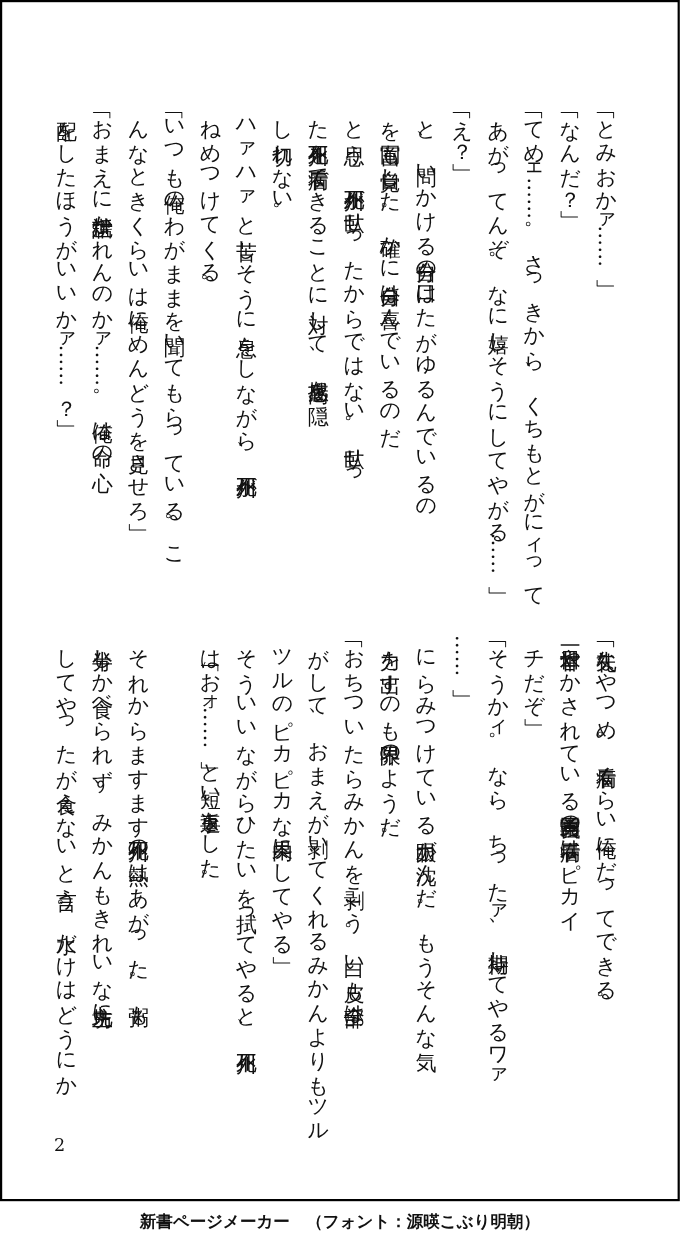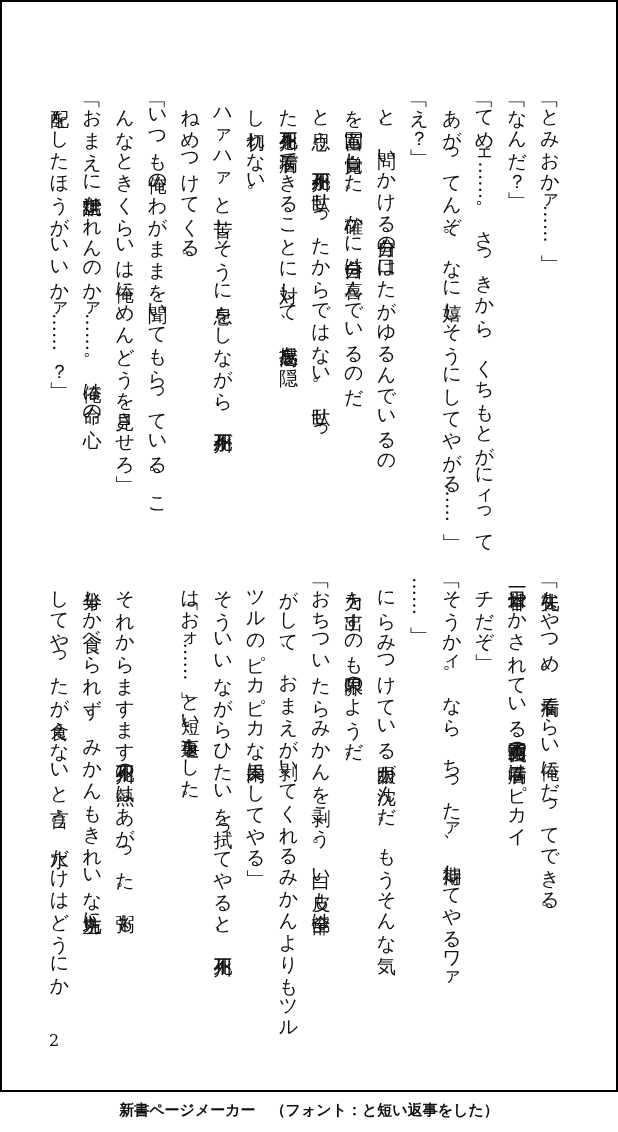--- a/index.html
+++ b/index.html
@@ -102,13 +102,13 @@
     <div class="line">は「おォ……」と短い返事をした。</div>
     <div class="line"></div>
     <div class="line">それからますます不死川の熱はあがった。粥も</div>
     <div class="line">半分しか食べられず、みかんもきれいな丸坊主に</div>
     <div class="line">してやったが食えないと言う。水だけはどうにか</div>
   </div>
 
   <div class="page-number">2</div>
 </div>
 
-<div class="footer-caption">新書ページメーカー　（フォント：と短い返事をした）</div>
+<div class="footer-caption">新書ページメーカー　（フォント：源暎こぶり明朝）</div>
 
 </body></html>

